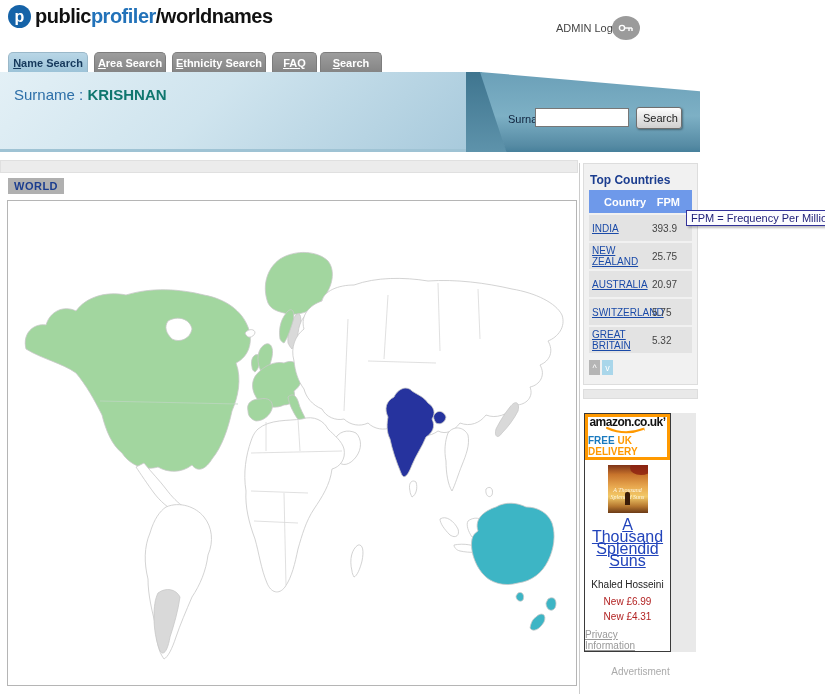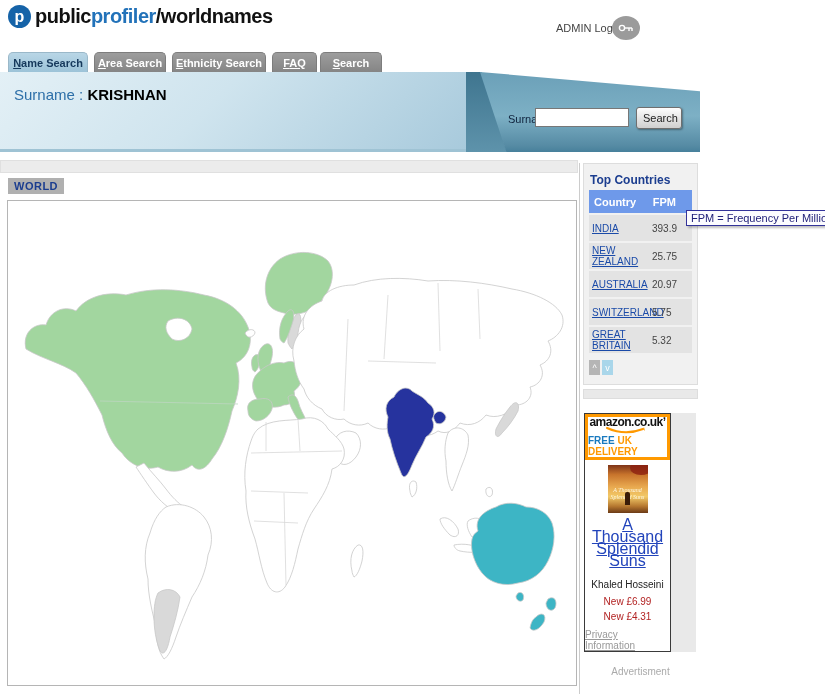--- a/index.html
+++ b/index.html
@@ -30,21 +30,21 @@
   .banner-light{left:0;top:0;width:466px;height:80px;
       background:linear-gradient(135deg,#e3f0f6 0%,#cfe4ee 45%,#a8cadc 100%);
       border-bottom:3px solid #9fc3d4;box-sizing:border-box;}
   .banner-fold{left:466px;top:0;width:41px;height:80px;
       background:linear-gradient(180deg,#3f758f,#5e93ab);
       clip-path:polygon(0 0,38% 0,100% 100%,0 100%);}
   .banner-panel{left:480px;top:0;width:220px;height:80px;
       background:linear-gradient(180deg,#6ba0b8 0%,#7db0c5 55%,#568ba4 92%,#47809b 100%);
       clip-path:polygon(0 0,100% 24%,100% 100%,12% 100%);}
   .surname-line{left:14px;top:86px;font-size:15px;color:#2d6fa8;}
-  .surname-line b{color:#000000;}
+  .surname-line b{color:#0f766e;}
   .panel-label{left:508px;top:113px;font-size:11px;color:#10233d;}
   .panel-input{left:535px;top:108px;width:86px;height:17px;border:1px solid #777;font-size:11px;padding:0 3px;}
   .panel-btn{left:636px;top:107px;width:46px;height:22px;font-size:11px;color:#222;
       background:linear-gradient(180deg,#fdfdfd,#cfcfcf);border:1px solid #6f6f6f;border-radius:3px;
       box-shadow:1px 1px 2px rgba(0,0,0,.35);cursor:pointer;font-family:"Liberation Sans",sans-serif;}
 
   
   .graybar1{left:0;top:160px;width:578px;height:13px;background:#ececec;border:1px solid #e0e0e0;box-sizing:border-box;}
   .world-tag{left:8px;top:178px;background:#b0b0b0;color:#1b3d8f;font-weight:bold;font-size:11px;
       padding:2px 6px;letter-spacing:0.5px;}
@@ -53,21 +53,21 @@
   .legend-row{display:flex;align-items:center;gap:8px;height:17px;}
   .legend-swatch{width:27px;height:16px;border:1px solid #999;box-sizing:border-box;}
   .legend-label{font-size:11px;color:#333;}
 
   
   .vdivider{left:579px;top:163px;width:1px;height:531px;background:#ccc;}
   .tc-panel{left:583px;top:163px;width:115px;height:222px;background:#f1f1f1;border:1px solid #ddd;box-sizing:border-box;}
   .tc-title{left:590px;top:173px;font-size:12px;font-weight:bold;color:#1b3d8f;}
   .tc-table{left:589px;top:190px;width:103px;}
   .tc-header{display:flex;background:#6e99ea;color:#fff;font-weight:bold;font-size:11px;height:23px;align-items:center;}
-  .tc-header .c1{width:60px;padding-left:5px;}
+  .tc-header .c1{width:60px;padding-left:15px;}
   .tc-header .c2{width:40px;cursor:help;}
   .tc-row{display:flex;background:#e3e3e3;height:26px;align-items:center;font-size:10px;margin-top:2px;}
   .tc-row .c1{width:60px;padding-left:3px;}
   .tc-row .c2{width:40px;color:#444;}
   .tc-row a{color:#1a4aa8;text-decoration:underline;cursor:pointer;}
   .pager{left:589px;top:360px;display:flex;gap:2px;}
   .pg{width:11px;height:15px;color:#fff;font-size:9px;display:flex;align-items:center;justify-content:center;cursor:pointer;}
   .pg-up{background:#b5b5b5;}
   .pg-dn{background:#a9d6ea;}
   .tooltip{left:686px;top:210px;background:#fcfcff;border:1px solid #33339a;color:#22227a;

